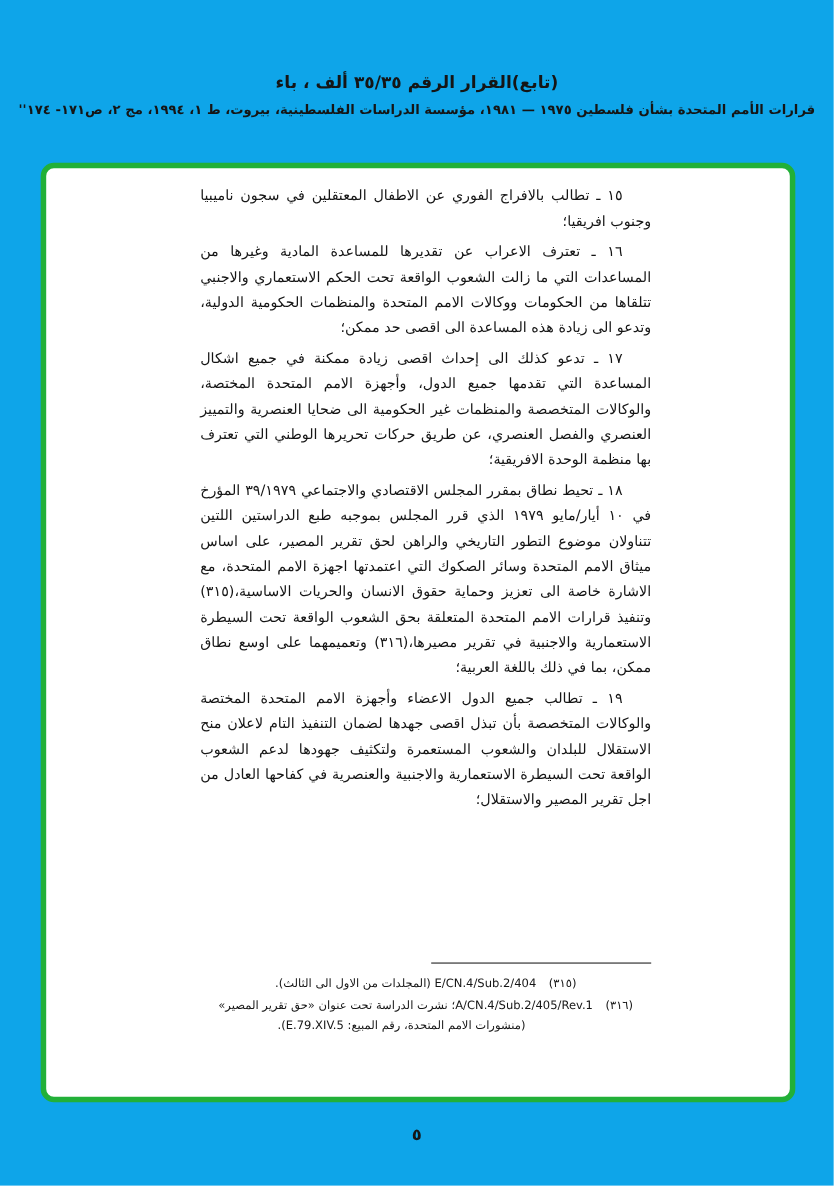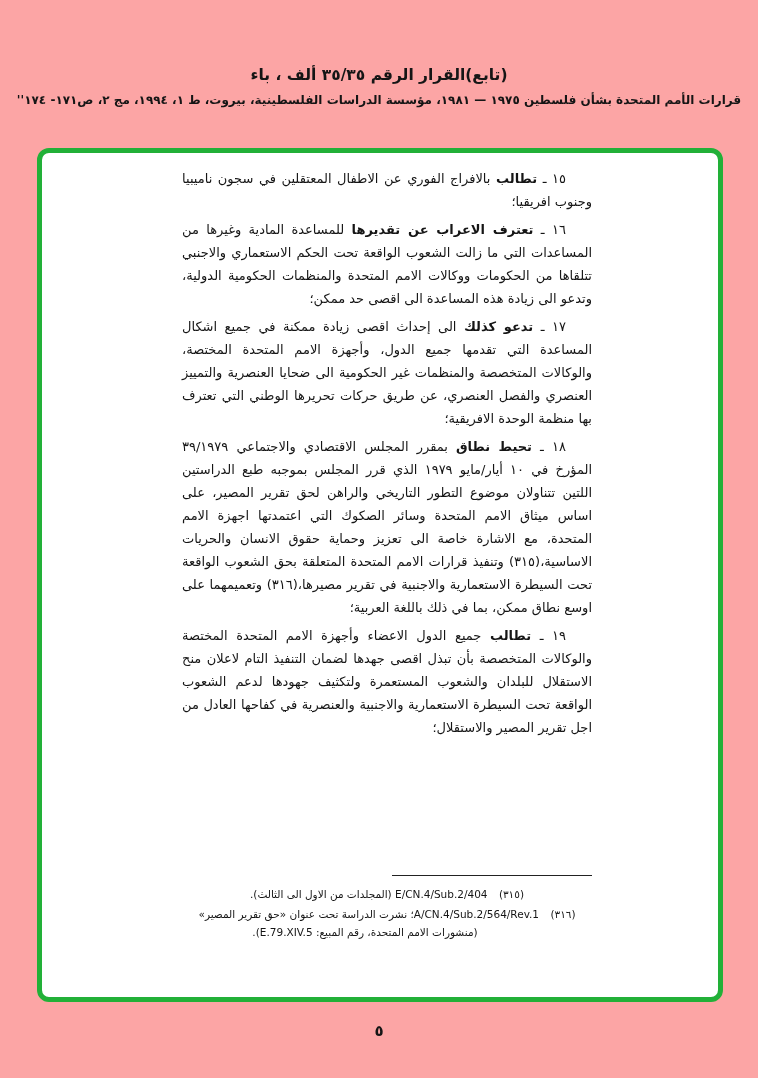--- a/index.html
+++ b/index.html
@@ -4,21 +4,21 @@
 <style>
   :root{
     --green:#22b038;
     --ink:#151515;
   }
   *{margin:0;padding:0;box-sizing:border-box;}
   html,body{background:#ffffff;}
   .page{
     position:relative;
     width:758px;height:1078px;
-    background:#fca5a5;
+    background:#0ea5e9;
     color:var(--ink);
     font-family:"DejaVu Sans",sans-serif;
     overflow:hidden;
   }
 
   
   .header{
     position:absolute;top:66px;left:0;right:0;
     text-align:center;direction:rtl;
   }
@@ -44,21 +44,21 @@
   .body-text{
     direction:rtl;
     text-align:justify;
     font-size:13px;
     line-height:23px;
   }
   .para{
     text-indent:26px;
     margin-bottom:5px;
   }
-  .para .lead{font-weight:bold;}
+  .para .lead{font-weight:normal;}
 
   
   .footer-area{
     position:absolute;
     left:140px;right:126px;top:722px;
     direction:rtl;
   }
   .footnote-sep{
     width:200px;
     border-top:1.5px solid #222222;
@@ -133,21 +133,21 @@
 
     <div class="footer-area">
       <div class="footnote-sep"></div>
       <div class="footnotes">
         <p class="footnote">
           <span class="fn-marker">(٣١٥)</span>
           <span class="fn-text">E/CN.4/Sub.2/404 (المجلدات من الاول الى الثالث).</span>
         </p>
         <p class="footnote">
           <span class="fn-marker">(٣١٦)</span>
-          <span class="fn-text">A/CN.4/Sub.2/564/Rev.1؛ نشرت الدراسة تحت عنوان «حق تقرير المصير» (منشورات الامم المتحدة، رقم المبيع: E.79.XIV.5).</span>
+          <span class="fn-text">A/CN.4/Sub.2/405/Rev.1؛ نشرت الدراسة تحت عنوان «حق تقرير المصير» (منشورات الامم المتحدة، رقم المبيع: E.79.XIV.5).</span>
         </p>
       </div>
     </div>
 
   </div>
 
   <div class="page-number">٥</div>
 
 </div>
 

